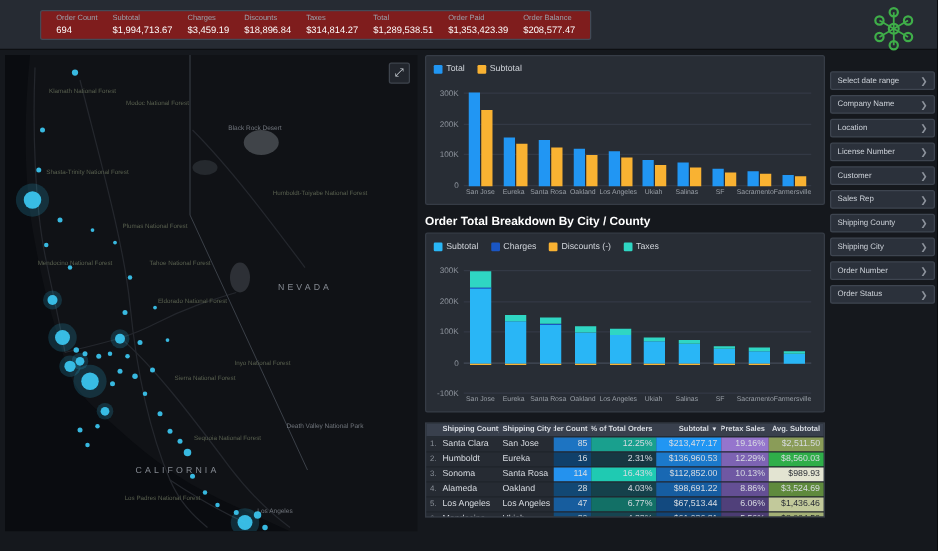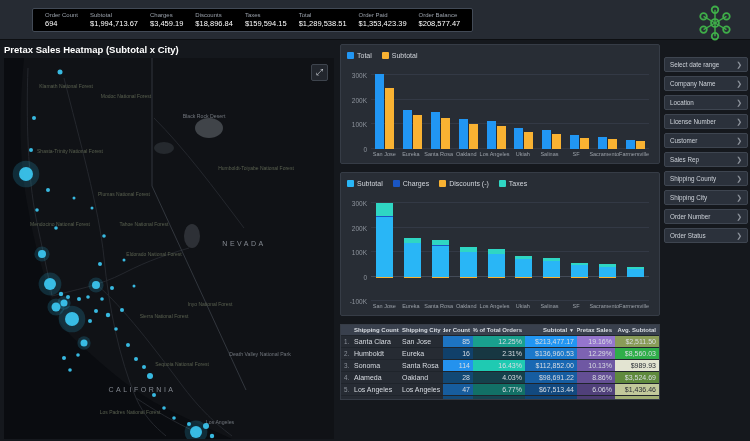--- a/index.html
+++ b/index.html
@@ -4,21 +4,21 @@
 <style>
   * { margin:0; padding:0; box-sizing:border-box; }
   html,body { background:#000; }
   .app { position:relative; width:750px; height:441px; background:#15181d;
          font-family:"Liberation Sans",sans-serif; color:#e6e9ee; overflow:hidden; }
 
   
   .topbar { position:absolute; left:0; top:0; width:750px; height:40px; background:#262b33;
             border-bottom:1px solid #0d0f12; display:flex; align-items:center; }
   .title { font-size:16px; font-weight:bold; letter-spacing:1px; color:#fff; margin-left:10px; white-space:nowrap; }
-  .kpi-strip { margin-left:32px; display:flex; align-items:stretch; background:#000000;
+  .kpi-strip { margin-left:32px; display:flex; align-items:stretch; background:#7f1d1d;
                border:1px solid #424a56; border-radius:2px; padding:3px 6px; }
   .kpi { padding:0 6px; display:flex; flex-direction:column; justify-content:center; }
   .kpi .lbl { font-size:6px; color:#9aa1ab; white-space:nowrap; }
   .kpi .val { font-size:7.5px; color:#fff; margin-top:1px; white-space:nowrap; }
   .logo { position:absolute; right:8px; top:1px; width:54px; height:44px; }
   .logo circle { fill:none; stroke:#3fae49; stroke-width:1.6; }
   .logo line { stroke:#3fae49; stroke-width:1.3; }
 
   
   .map-panel { position:absolute; left:4px; top:44px; width:330px; }
@@ -101,21 +101,21 @@
         <div class="kpi" data-interactable="false">
           <div class="lbl" data-interactable="false">Charges</div>
           <div class="val" data-interactable="false">$3,459.19</div>
         </div>
         <div class="kpi" data-interactable="false">
           <div class="lbl" data-interactable="false">Discounts</div>
           <div class="val" data-interactable="false">$18,896.84</div>
         </div>
         <div class="kpi" data-interactable="false">
           <div class="lbl" data-interactable="false">Taxes</div>
-          <div class="val" data-interactable="false">$159,594.15</div>
+          <div class="val" data-interactable="false">$314,814.27</div>
         </div>
         <div class="kpi" data-interactable="false">
           <div class="lbl" data-interactable="false">Total</div>
           <div class="val" data-interactable="false">$1,289,538.51</div>
         </div>
         <div class="kpi" data-interactable="false">
           <div class="lbl" data-interactable="false">Order Paid</div>
           <div class="val" data-interactable="false">$1,353,423.39</div>
         </div>
         <div class="kpi" data-interactable="false">
@@ -134,21 +134,20 @@
       <circle cx="22" cy="8" r="3"></circle>
       <circle cx="32.4" cy="14" r="3"></circle>
       <circle cx="32.4" cy="26" r="3"></circle>
       <circle cx="22" cy="32" r="3"></circle>
       <circle cx="11.6" cy="26" r="3"></circle>
       <circle cx="11.6" cy="14" r="3"></circle>
     </svg>
   </header>
 
   <section class="map-panel" data-interactable="false">
-    <div class="panel-title" data-interactable="false">Pretax Sales Heatmap (Subtotal x City)</div>
     <div class="map" data-interactable="true">
       <svg viewBox="0 0 330 381" preserveAspectRatio="none" data-interactable="false">
         <path class="ocean" d="M0,0 L20,0 C14,60 16,110 24,150 C32,195 40,215 46,238 C52,262 60,272 78,288 C100,308 120,326 150,344 C180,360 200,368 228,381 L0,381 Z"></path>
         <ellipse cx="205" cy="70" rx="14" ry="10" fill="#70757c" opacity="0.5"></ellipse>
         <ellipse cx="188" cy="178" rx="8" ry="12" fill="#5a5f66" opacity="0.4"></ellipse>
         <ellipse cx="160" cy="90" rx="10" ry="6" fill="#3a3f45" opacity="0.5"></ellipse>
         <g class="roads" data-interactable="false">
           <path d="M60,20 C75,80 95,150 100,200 C105,250 115,300 132,340 C140,358 150,368 162,378"></path>
           <path d="M24,10 C22,60 24,120 32,160 C38,190 44,215 48,238"></path>
           <path d="M48,238 C70,232 95,228 120,215 C145,202 165,196 185,190"></path>
@@ -332,20 +331,21 @@
           <div class="xl" data-interactable="false">Oakland</div>
           <div class="xl" data-interactable="false">Los Angeles</div>
           <div class="xl" data-interactable="false">Ukiah</div>
           <div class="xl" data-interactable="false">Salinas</div>
           <div class="xl" data-interactable="false">SF</div>
           <div class="xl" data-interactable="false">Sacramento</div>
           <div class="xl" data-interactable="false">Farmersville</div>
         </div>
       </div>
 
+    <div class="panel-title" data-interactable="false">Order Total Breakdown By City / County</div>
     <div class="chart-box" id="chart2" data-interactable="true">
         <div class="legend" data-interactable="false">
           <div class="li" data-interactable="false">
             <div class="sw" data-interactable="false" style="background: rgb(41, 182, 246);"></div>
             <div data-interactable="false">Subtotal</div>
           </div>
           <div class="li" data-interactable="false">
             <div class="sw" data-interactable="false" style="background: rgb(26, 86, 196);"></div>
             <div data-interactable="false">Charges</div>
           </div>

